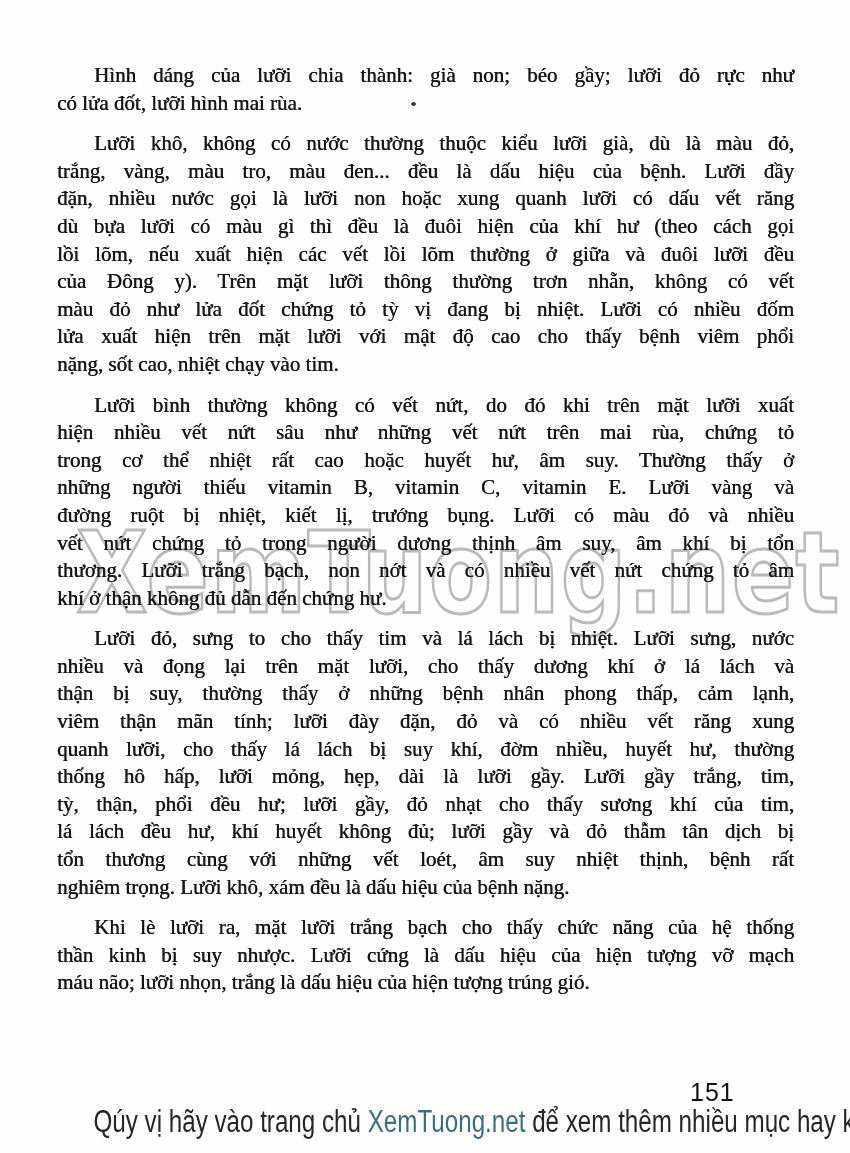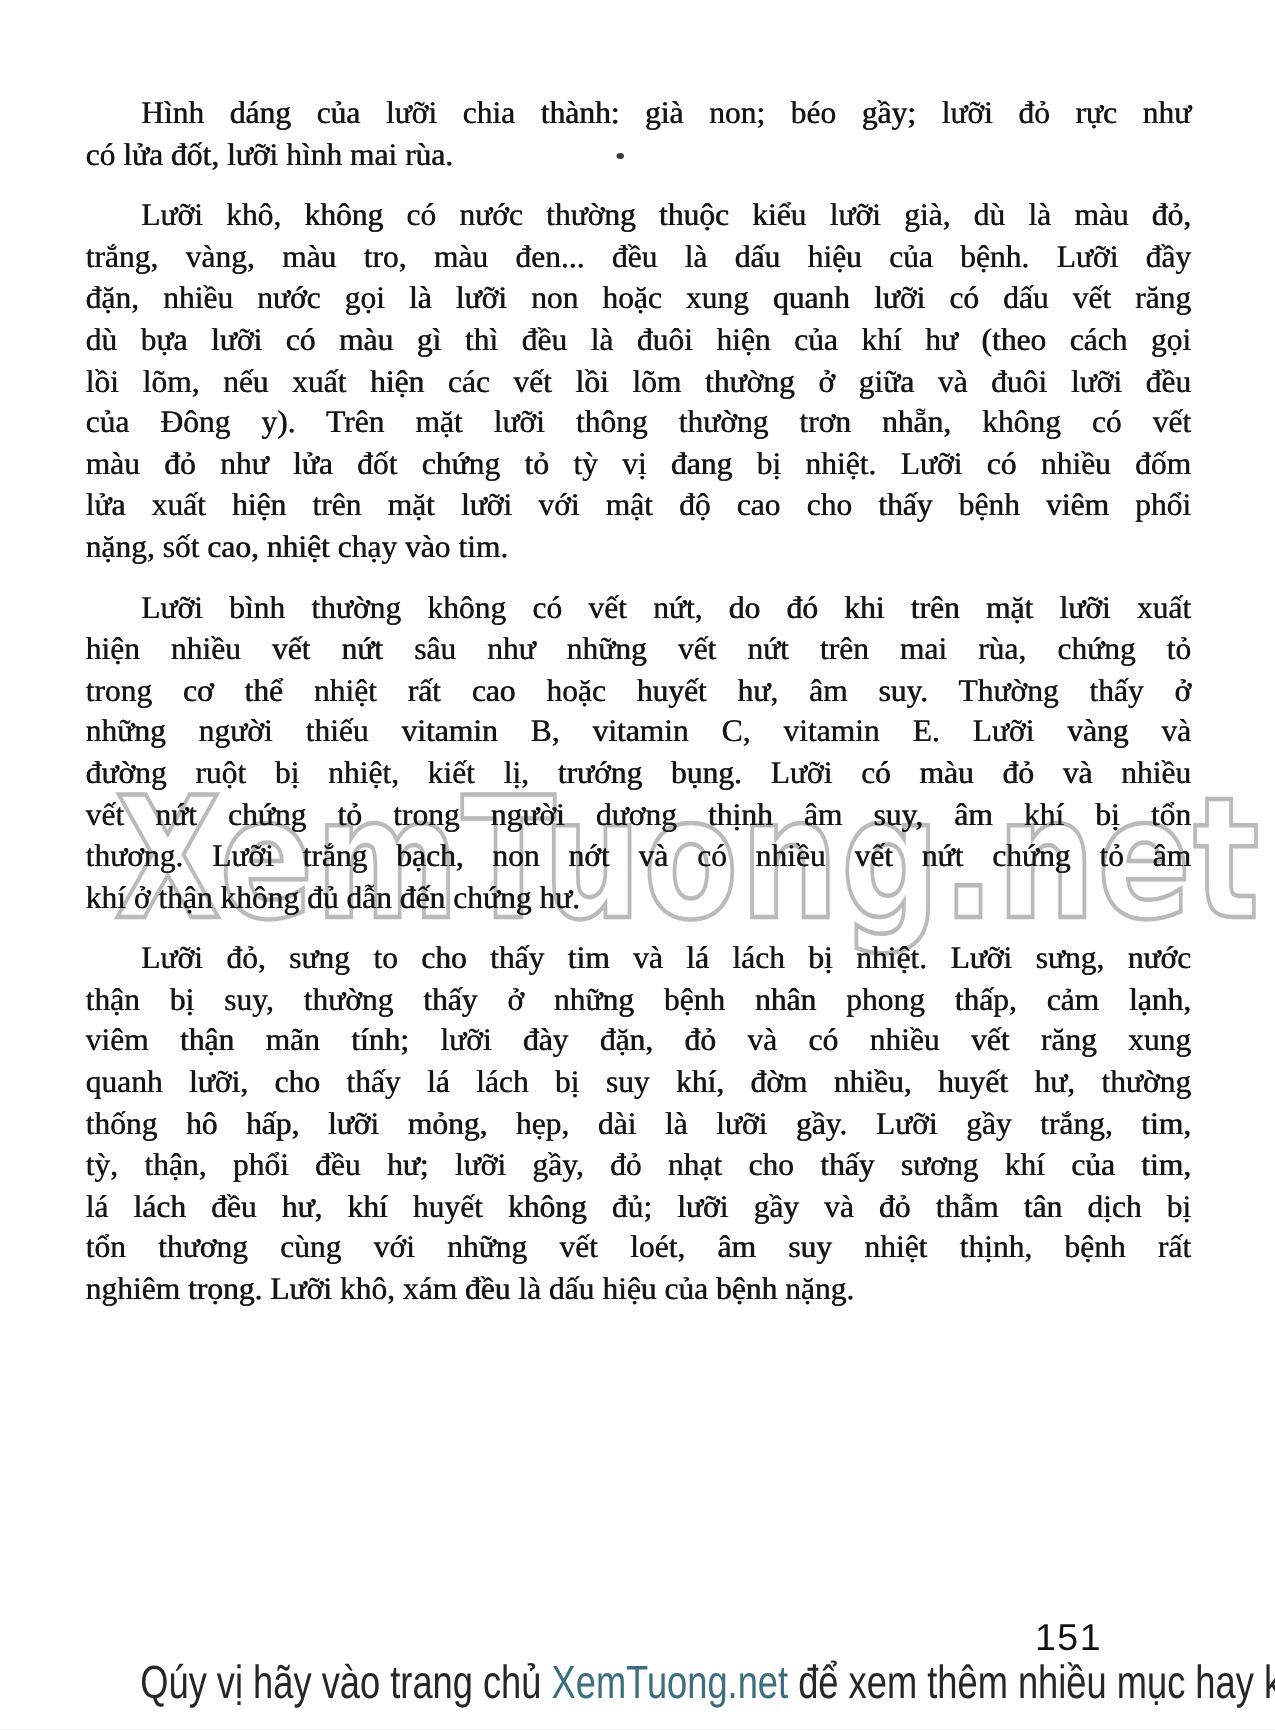--- a/index.html
+++ b/index.html
@@ -101,28 +101,34 @@
         <span class="pline">hiện nhiều vết nứt sâu như những vết nứt trên mai rùa, chứng tỏ</span>
         <span class="pline">trong cơ thể nhiệt rất cao hoặc huyết hư, âm suy. Thường thấy ở</span>
         <span class="pline">những người thiếu vitamin B, vitamin C, vitamin E. Lưỡi vàng và</span>
         <span class="pline">đường ruột bị nhiệt, kiết lị, trướng bụng. Lưỡi có màu đỏ và nhiều</span>
         <span class="pline">vết nứt chứng tỏ trong người dương thịnh âm suy, âm khí bị tổn</span>
         <span class="pline">thương. Lưỡi trắng bạch, non nớt và có nhiều vết nứt chứng tỏ âm</span>
         <span class="pline last">khí ở thận không đủ dẫn đến chứng hư.</span>
       </p>
       <p>
         <span class="pline first">Lưỡi đỏ, sưng to cho thấy tim và lá lách bị nhiệt. Lưỡi sưng, nước</span>
+        <span class="pline">nhiều và đọng lại trên mặt lưỡi, cho thấy dương khí ở lá lách và</span>
         <span class="pline">thận bị suy, thường thấy ở những bệnh nhân phong thấp, cảm lạnh,</span>
         <span class="pline">viêm thận mãn tính; lưỡi đày đặn, đỏ và có nhiều vết răng xung</span>
         <span class="pline">quanh lưỡi, cho thấy lá lách bị suy khí, đờm nhiều, huyết hư, thường</span>
         <span class="pline">thống hô hấp, lưỡi mỏng, hẹp, dài là lưỡi gầy. Lưỡi gầy trắng, tim,</span>
         <span class="pline">tỳ, thận, phổi đều hư; lưỡi gầy, đỏ nhạt cho thấy sương khí của tim,</span>
         <span class="pline">lá lách đều hư, khí huyết không đủ; lưỡi gầy và đỏ thẫm tân dịch bị</span>
         <span class="pline">tổn thương cùng với những vết loét, âm suy nhiệt thịnh, bệnh rất</span>
         <span class="pline last">nghiêm trọng. Lưỡi khô, xám đều là dấu hiệu của bệnh nặng.</span>
+      </p>
+      <p>
+        <span class="pline first">Khi lè lưỡi ra, mặt lưỡi trắng bạch cho thấy chức năng của hệ thống</span>
+        <span class="pline">thần kinh bị suy nhược. Lưỡi cứng là dấu hiệu của hiện tượng vỡ mạch</span>
+        <span class="pline last">máu não; lưỡi nhọn, trắng là dấu hiệu của hiện tượng trúng gió.</span>
       </p>
     </div>
 
   <div class="artifact-dot"></div>
 
   <div class="pagenum">151</div>
 
   <div class="footer"><span>Qúy vị hãy vào trang chủ </span><span class="sitelink">XemTuong.net</span><span> để xem thêm nhiều mục hay khác</span></div>
 
 </div>

